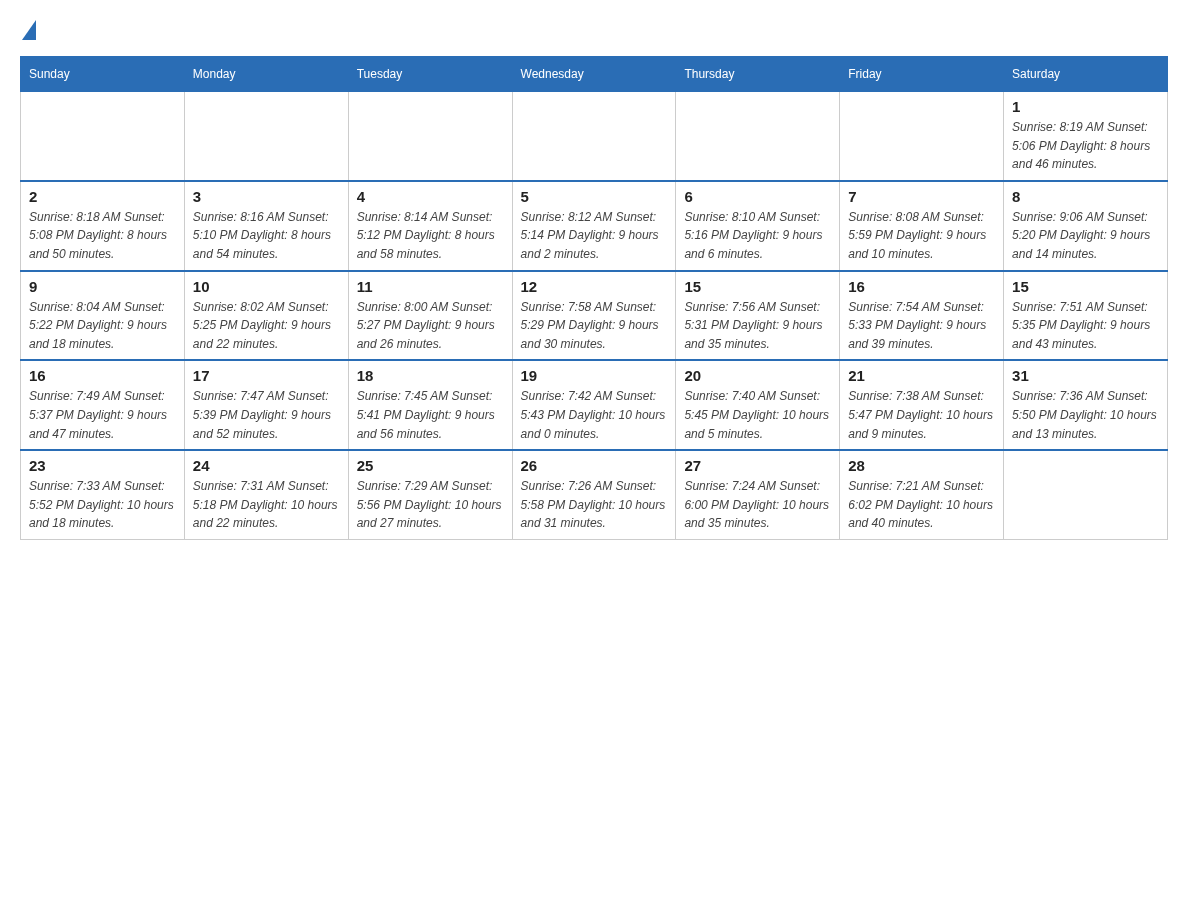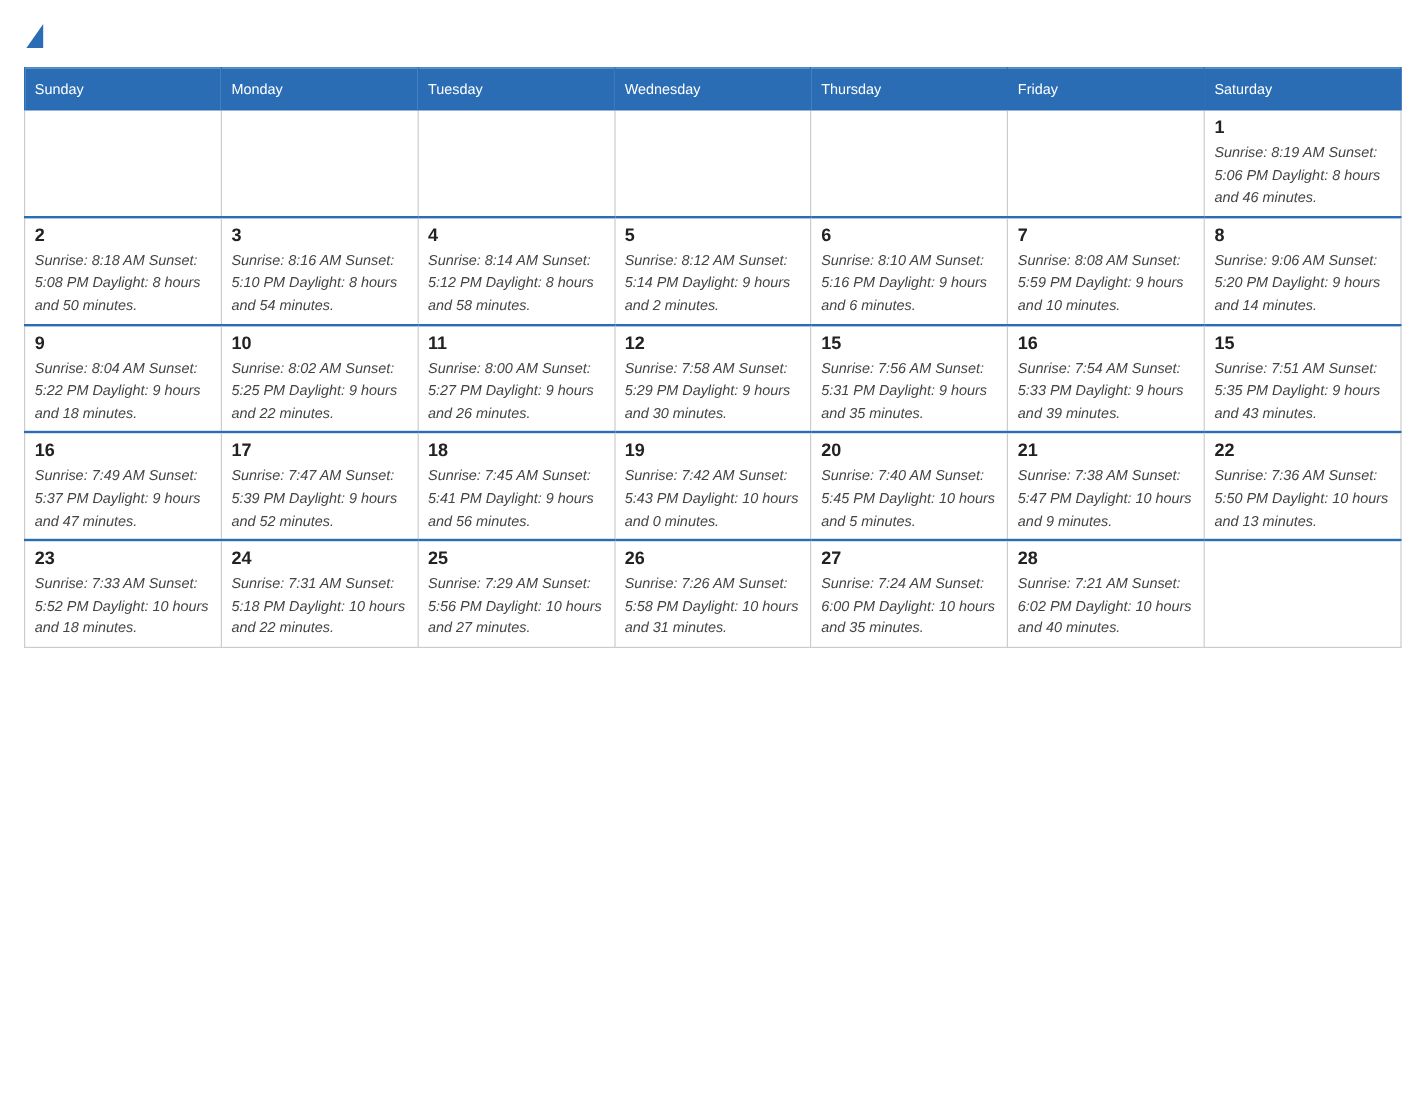--- a/index.html
+++ b/index.html
@@ -293,21 +293,21 @@
 and 5 minutes.</div>
         </td>
         <td>
           <span class="day-num">21</span>
           <div class="day-info">Sunrise: 7:38 AM
 Sunset: 5:47 PM
 Daylight: 10 hours
 and 9 minutes.</div>
         </td>
         <td>
-          <span class="day-num">22</span>
+          <span class="day-num">31</span>
           <div class="day-info">Sunrise: 7:36 AM
 Sunset: 5:50 PM
 Daylight: 10 hours
 and 13 minutes.</div>
         </td>
       </tr>
       <tr>
         <td>
           <span class="day-num">23</span>
           <div class="day-info">Sunrise: 7:33 AM

